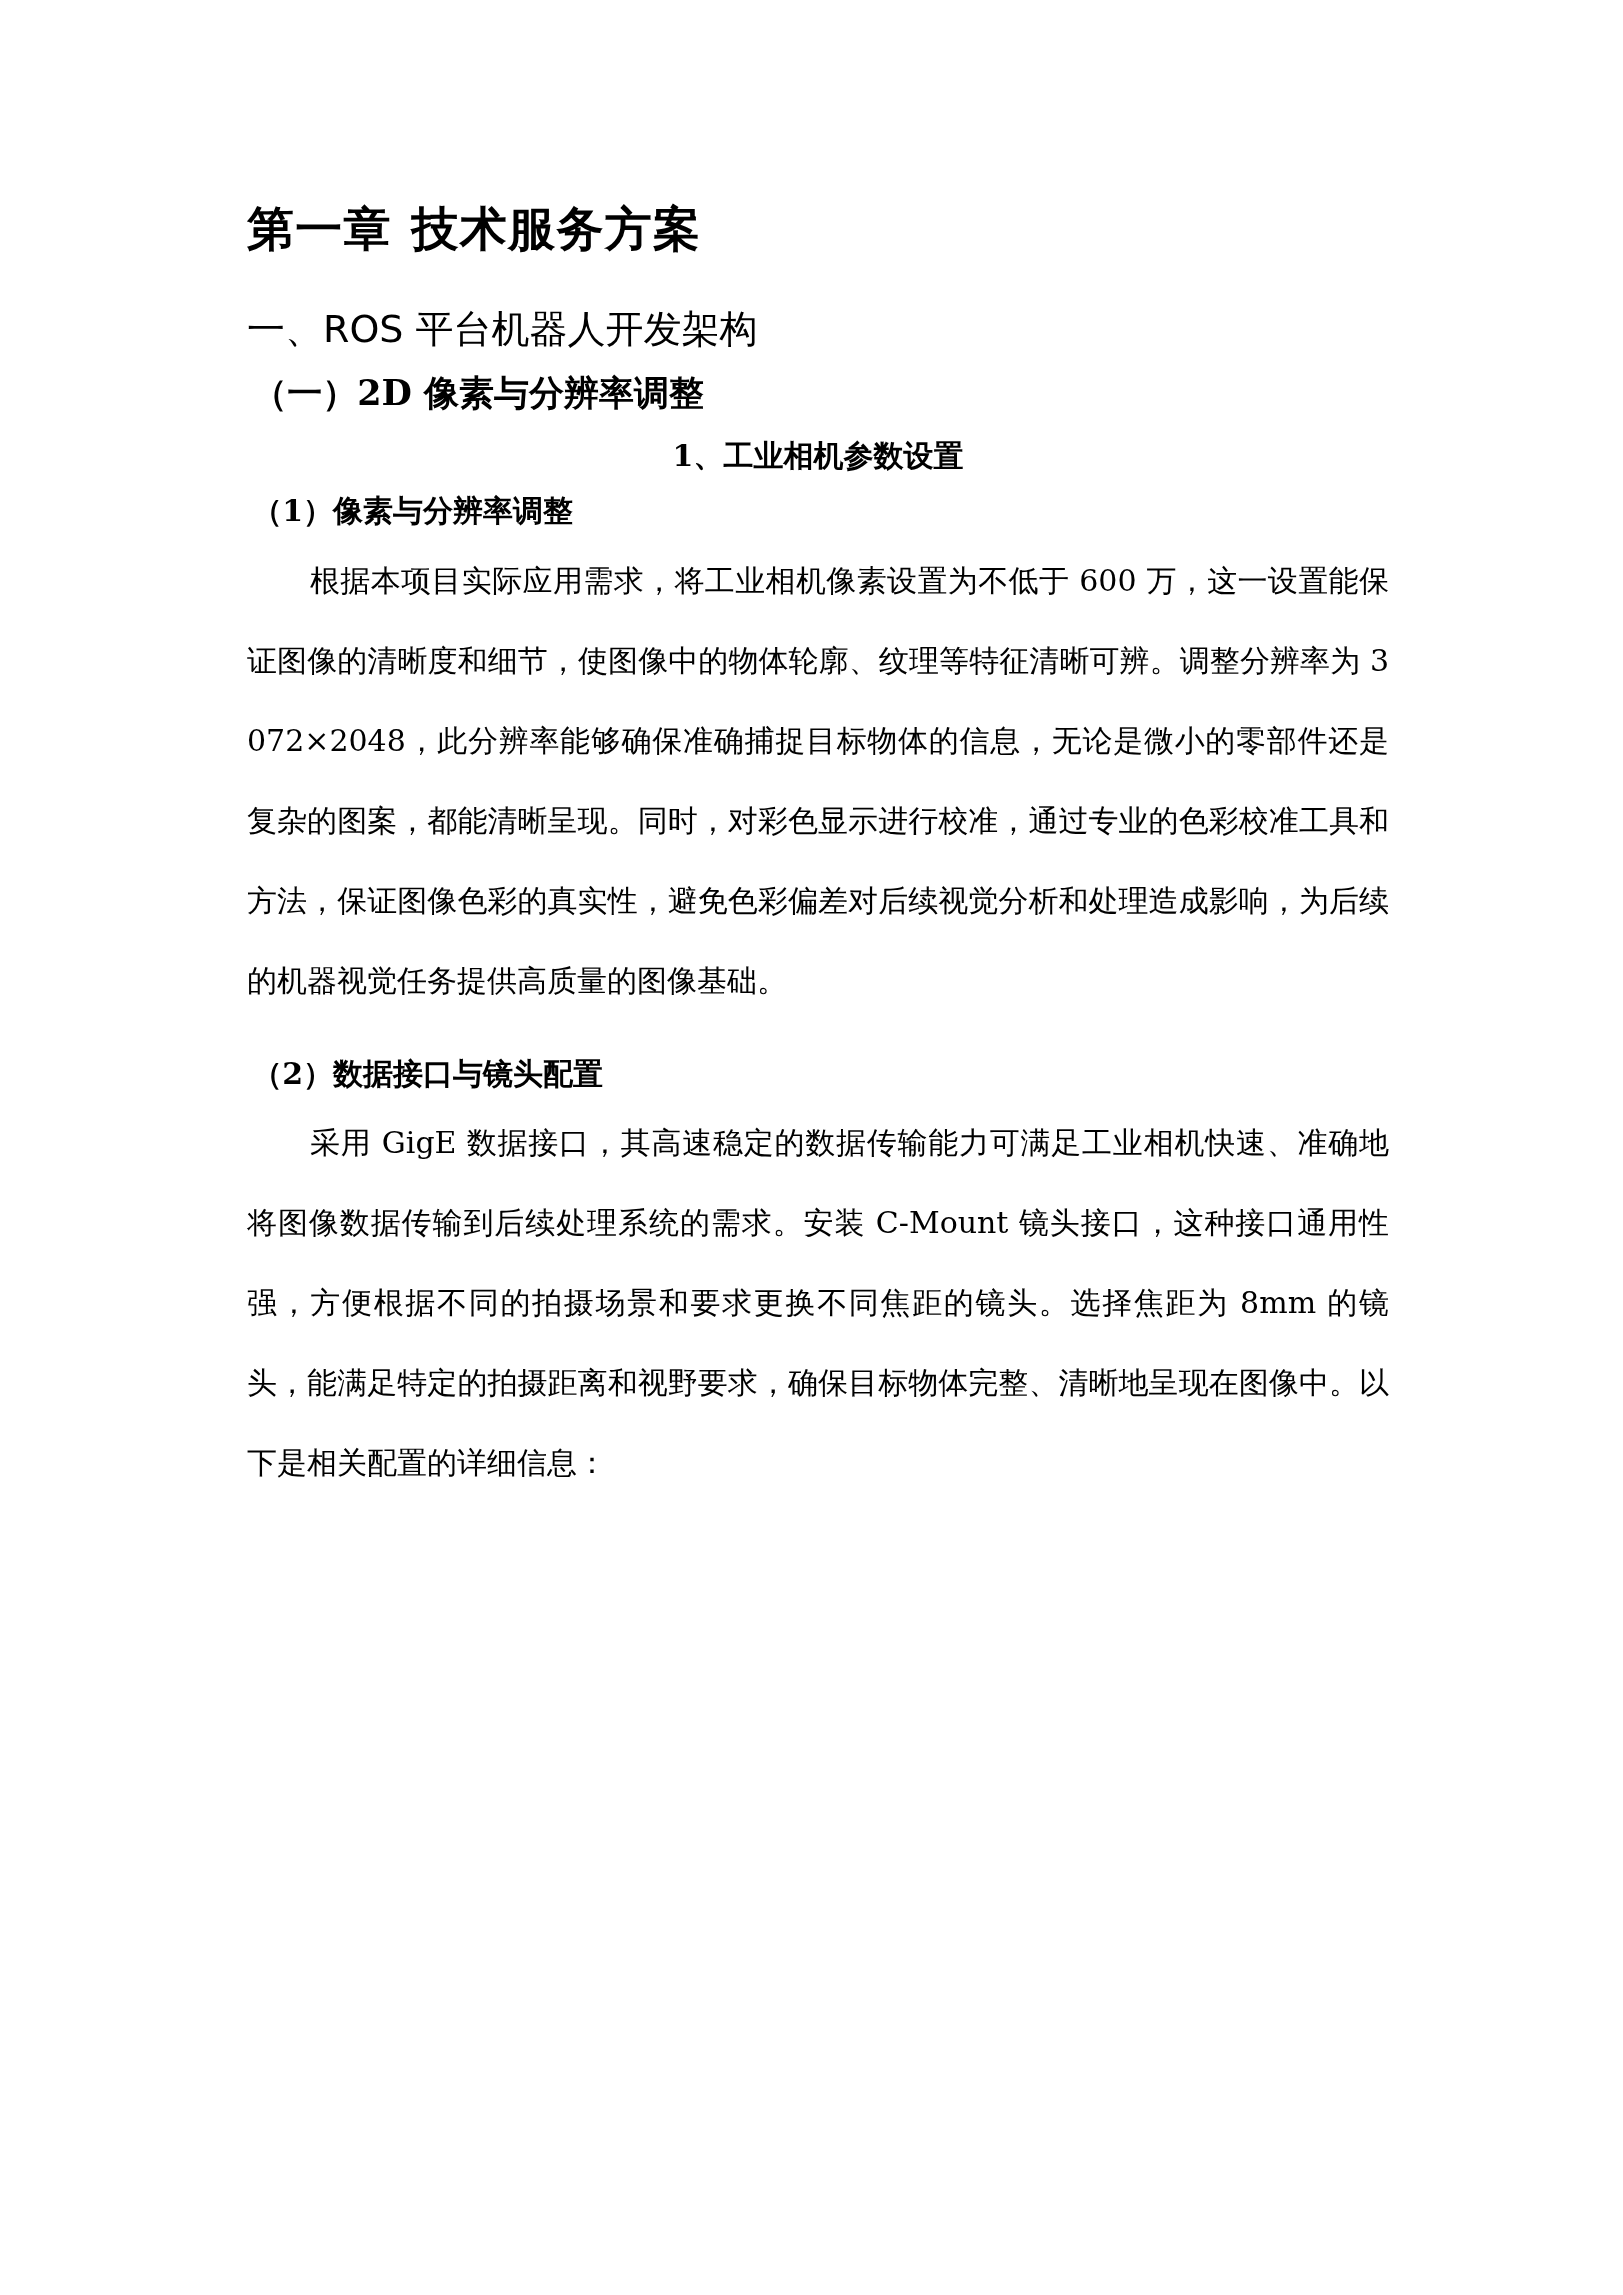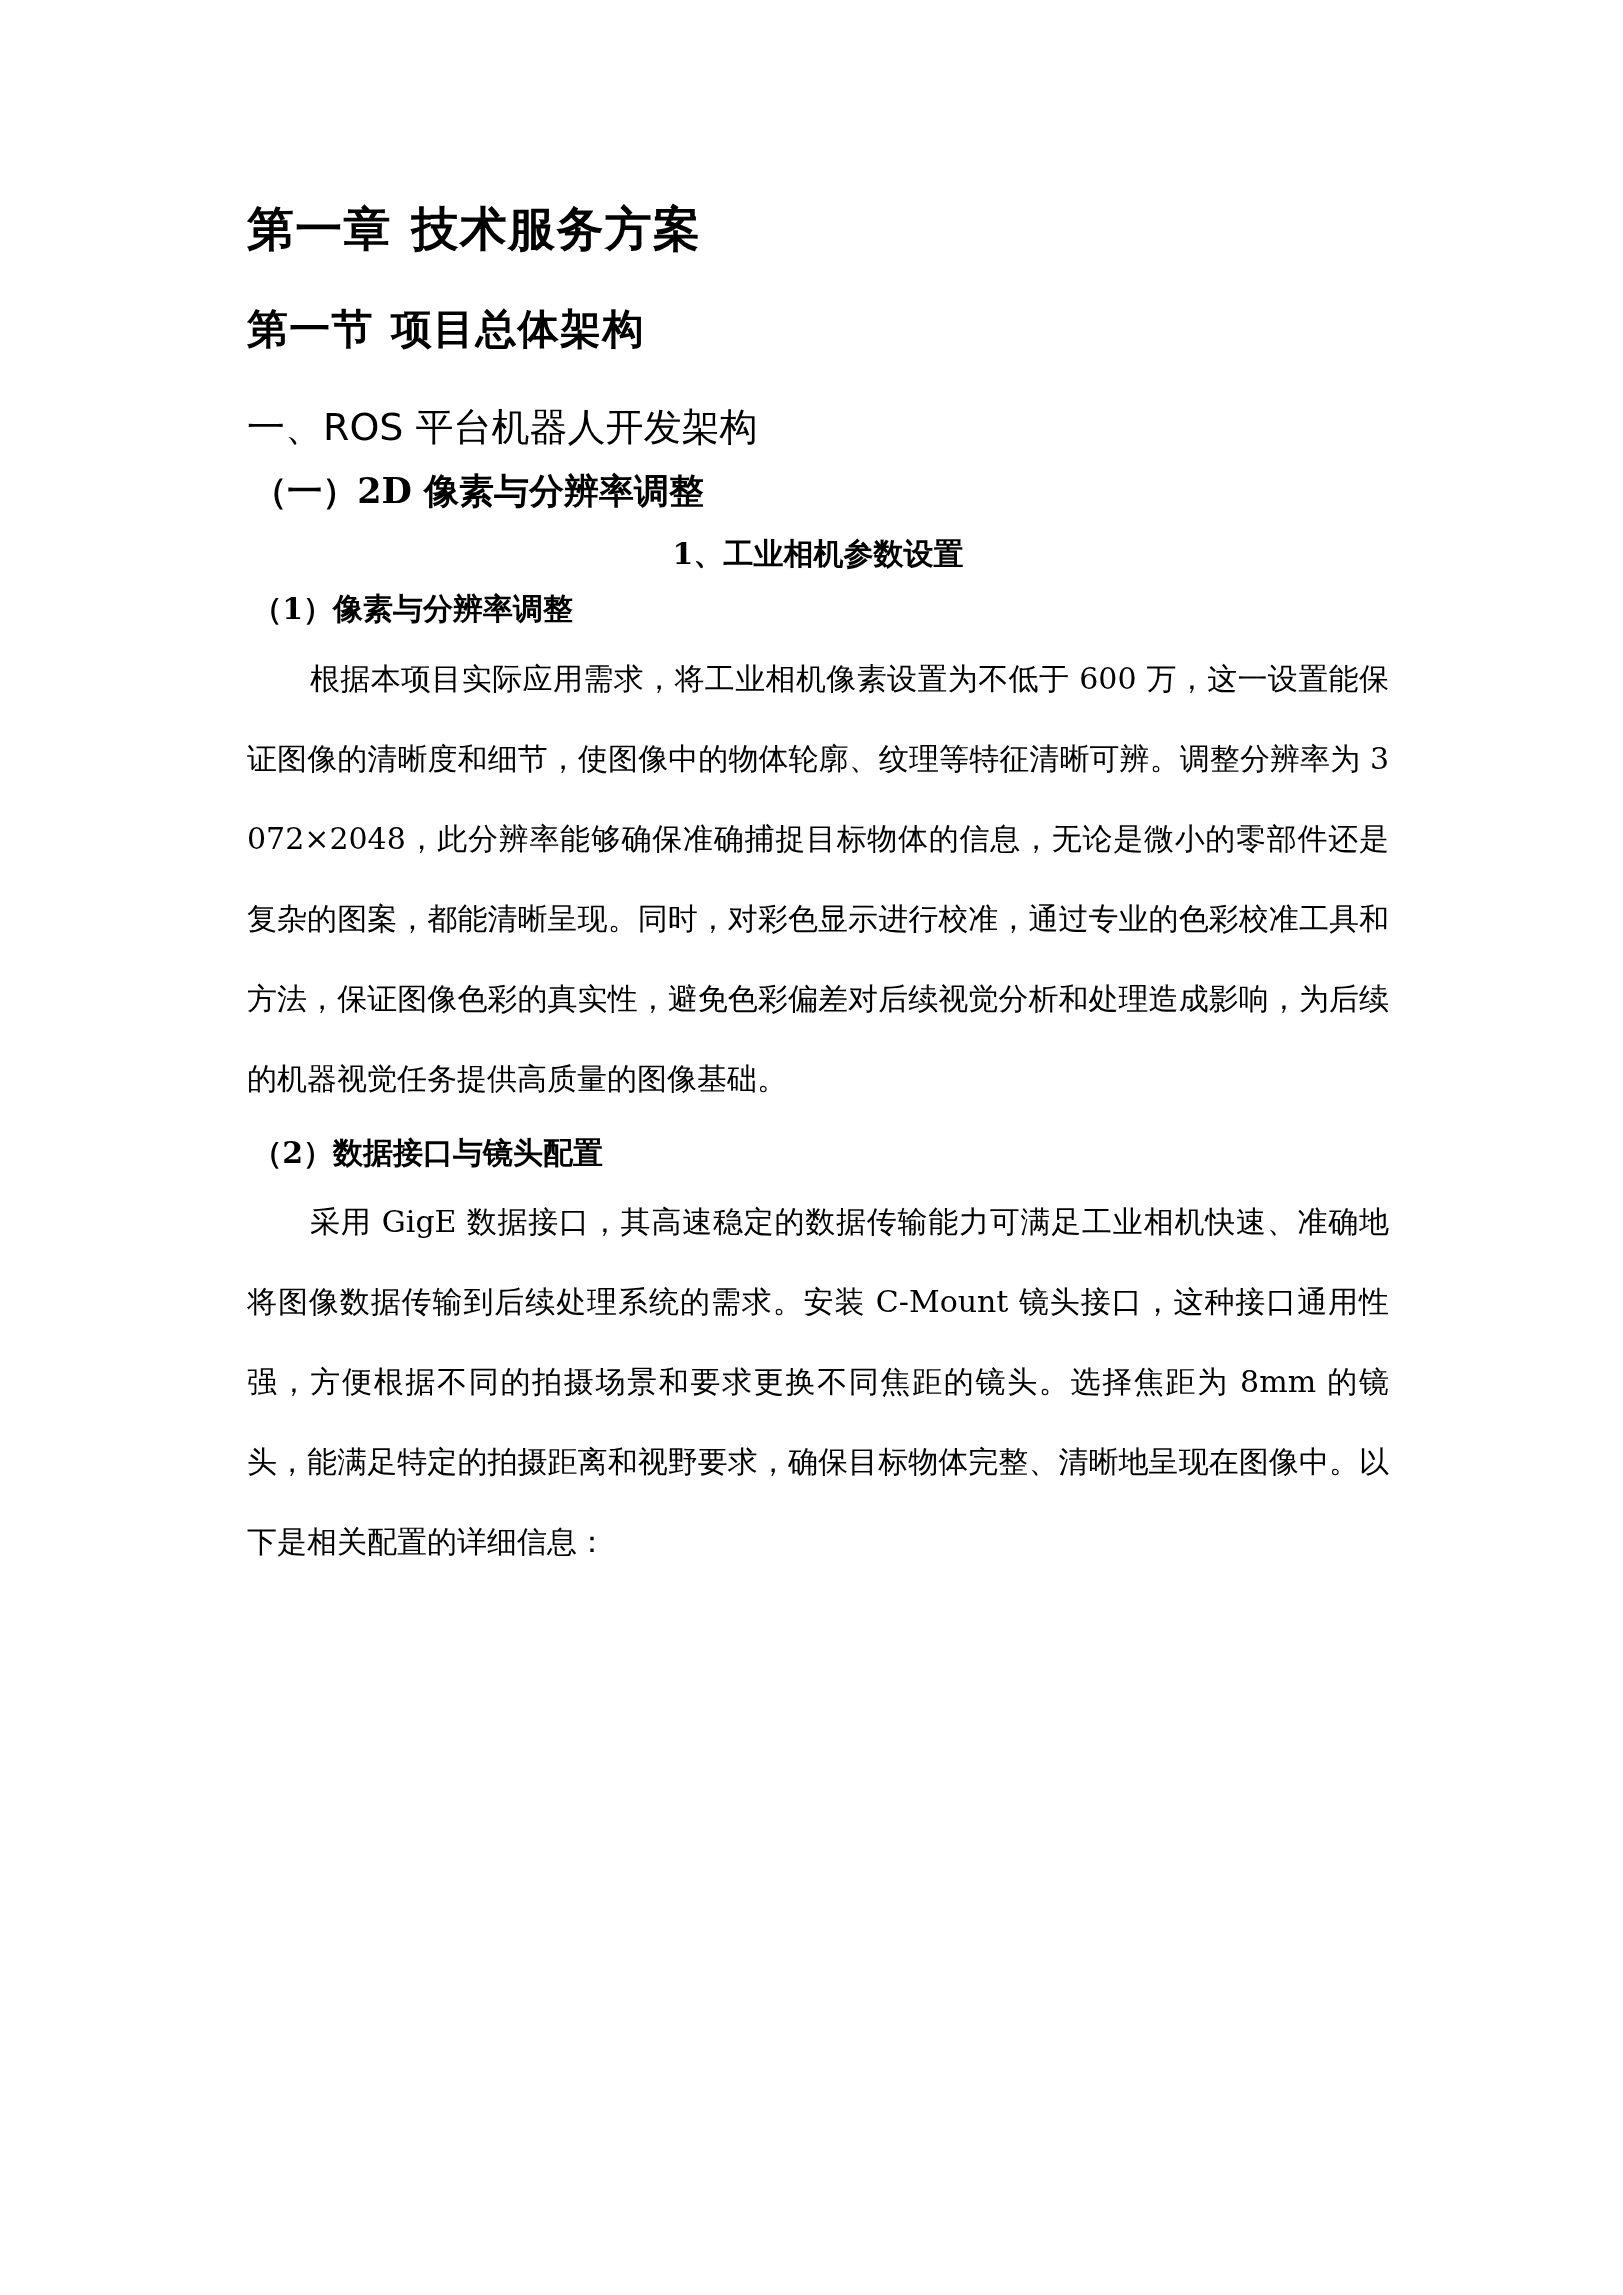--- a/index.html
+++ b/index.html
@@ -84,31 +84,30 @@
     }
     .para {
       font-size: 30px;
       line-height: 80px;
       margin: 0;
       text-align: justify;
       text-indent: 63px;
       word-break: break-all;
     }
     .para.first { margin-top: 6.5px; }
-    .h6.second { margin-top: 11px; }
+    .h6.second { margin-top: 30px; }
   </style>
 </head>
 <body>
 
 <div class="page">
   <div class="content">
 
     <h1 class="h1"><span>第一章</span><span class="gap"></span><span>技术服务方案</span></h1>
 
-    <h2 class="h2"><span>第一节</span><span class="gap"></span><span>项目总体架构</span></h2>
 
     <h3 class="h3">一、ROS 平台机器人开发架构</h3>
 
     <h4 class="h4">（一）2D 像素与分辨率调整</h4>
 
     <h5 class="h5">1、工业相机参数设置</h5>
 
     <h6 class="h6">（1）像素与分辨率调整</h6>
     <p class="para first">根据本项目实际应用需求，将工业相机像素设置为不低于 600 万，这一设置能保证图像的清晰度和细节，使图像中的物体轮廓、纹理等特征清晰可辨。调整分辨率为 3072×2048，此分辨率能够确保准确捕捉目标物体的信息，无论是微小的零部件还是复杂的图案，都能清晰呈现。同时，对彩色显示进行校准，通过专业的色彩校准工具和方法，保证图像色彩的真实性，避免色彩偏差对后续视觉分析和处理造成影响，为后续的机器视觉任务提供高质量的图像基础。</p>
 

